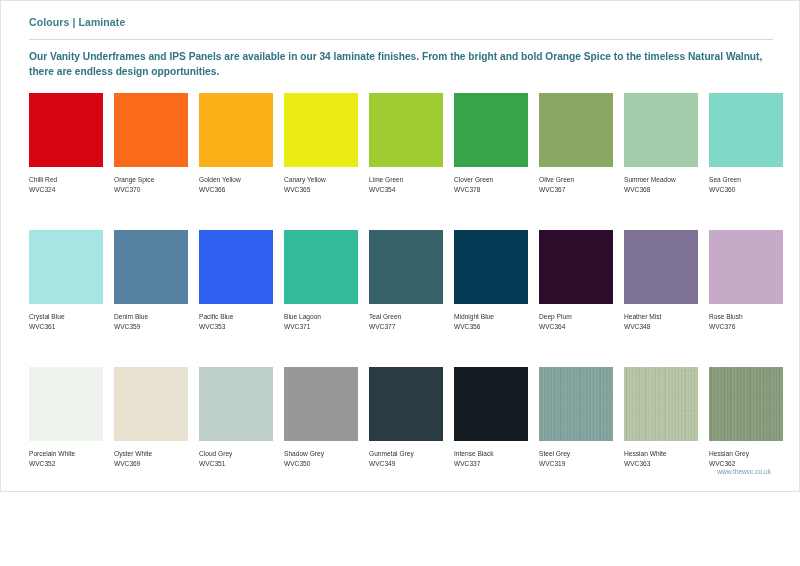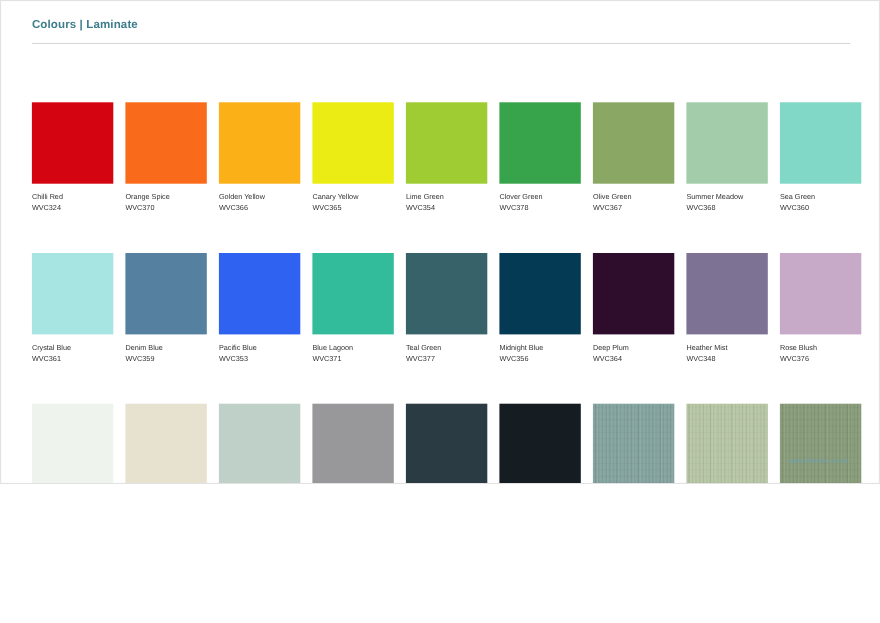--- a/index.html
+++ b/index.html
@@ -6,21 +6,21 @@
     margin: 0;
     padding: 0;
     background: #ffffff;
   }
   body {
     font-family: "Liberation Sans", sans-serif;
   }
   #page {
     position: relative;
     width: 800px;
-    height: 440px;
+    height: 492px;
     box-sizing: border-box;
     background: #ffffff;
     border: 1px solid #e2e2e2;
     overflow: hidden;
   }
   
   #header-title {
     position: absolute;
     left: 28px;
     top: 15px;
@@ -99,20 +99,21 @@
 </style>
 </head>
 <body>
 
 <div id="page">
 
   <div id="header-title">Colours | Laminate</div>
 
   <div id="header-rule"></div>
 
+  <div id="intro">Our Vanity Underframes and IPS Panels are available in our 34 laminate finishes. From the bright and bold Orange Spice to the timeless Natural Walnut, there are endless design opportunities.</div>
 
   <div id="grid">
       <div class="swatch-row">
         <div class="swatch-cell">
           <div class="swatch-chip" style="background-color: rgb(212, 5, 17);"></div>
           <div class="swatch-name">Chilli Red</div>
           <div class="swatch-code">WVC324</div>
         </div>
         <div class="swatch-cell">
           <div class="swatch-chip" style="background-color: rgb(249, 106, 27);"></div>

